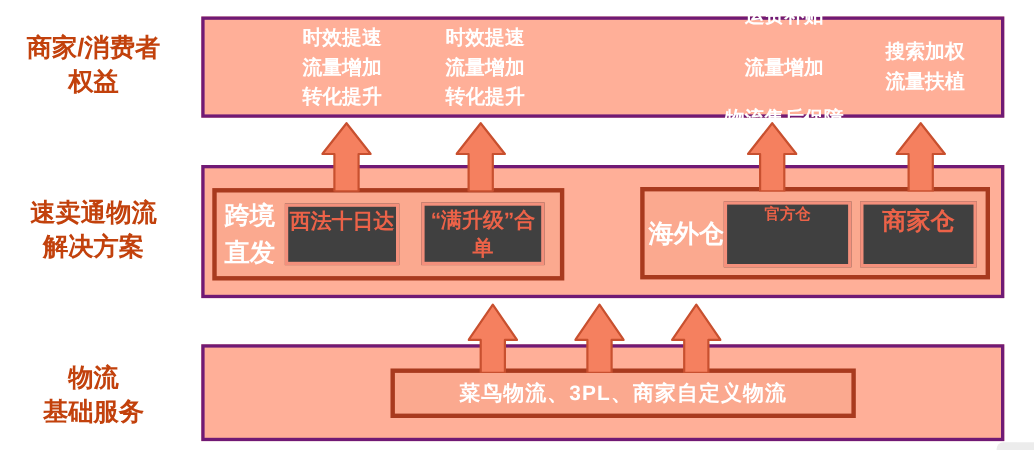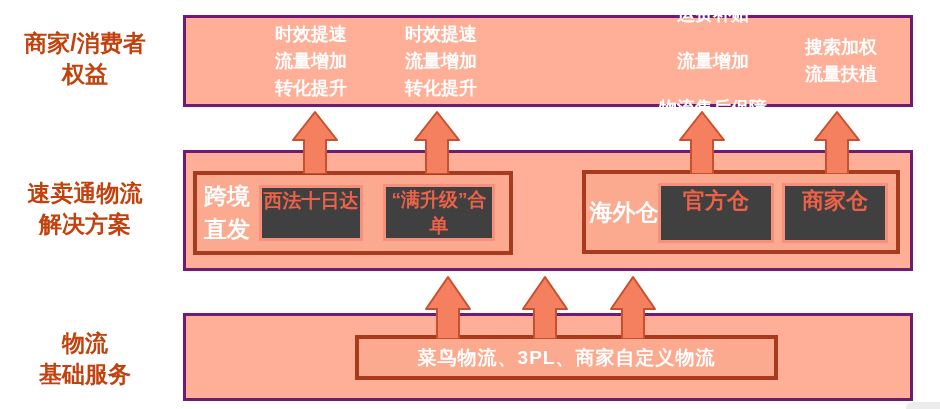--- a/index.html
+++ b/index.html
@@ -115,21 +115,21 @@
       </div>
       <div class="white-box" style="left:186px;top:9px;width:112px;height:57px;font-size:19px;">
         <span>“满升级”合单</span>
       </div>
     </div>
 
     <div class="dark-box" style="left:396px;top:17px;width:318px;height:84px;">
       <div class="group-label" style="left:0;width:76px;">
         <span>海外仓</span>
       </div>
-      <div class="white-box" style="left:72px;top:9px;width:116px;height:60px;font-size:22px;">
+      <div class="white-box" style="left:72px;top:9px;width:116px;height:60px;font-size:14px;">
         <span>官方仓</span>
       </div>
       <div class="white-box" style="left:196px;top:9px;width:106px;height:60px;font-size:22px;">
         <span>商家仓</span>
       </div>
     </div>
 
   </div>
 
   <svg class="arrow" style="left:425px;top:275px;" width="46" height="64" viewBox="0 0 46 64">

